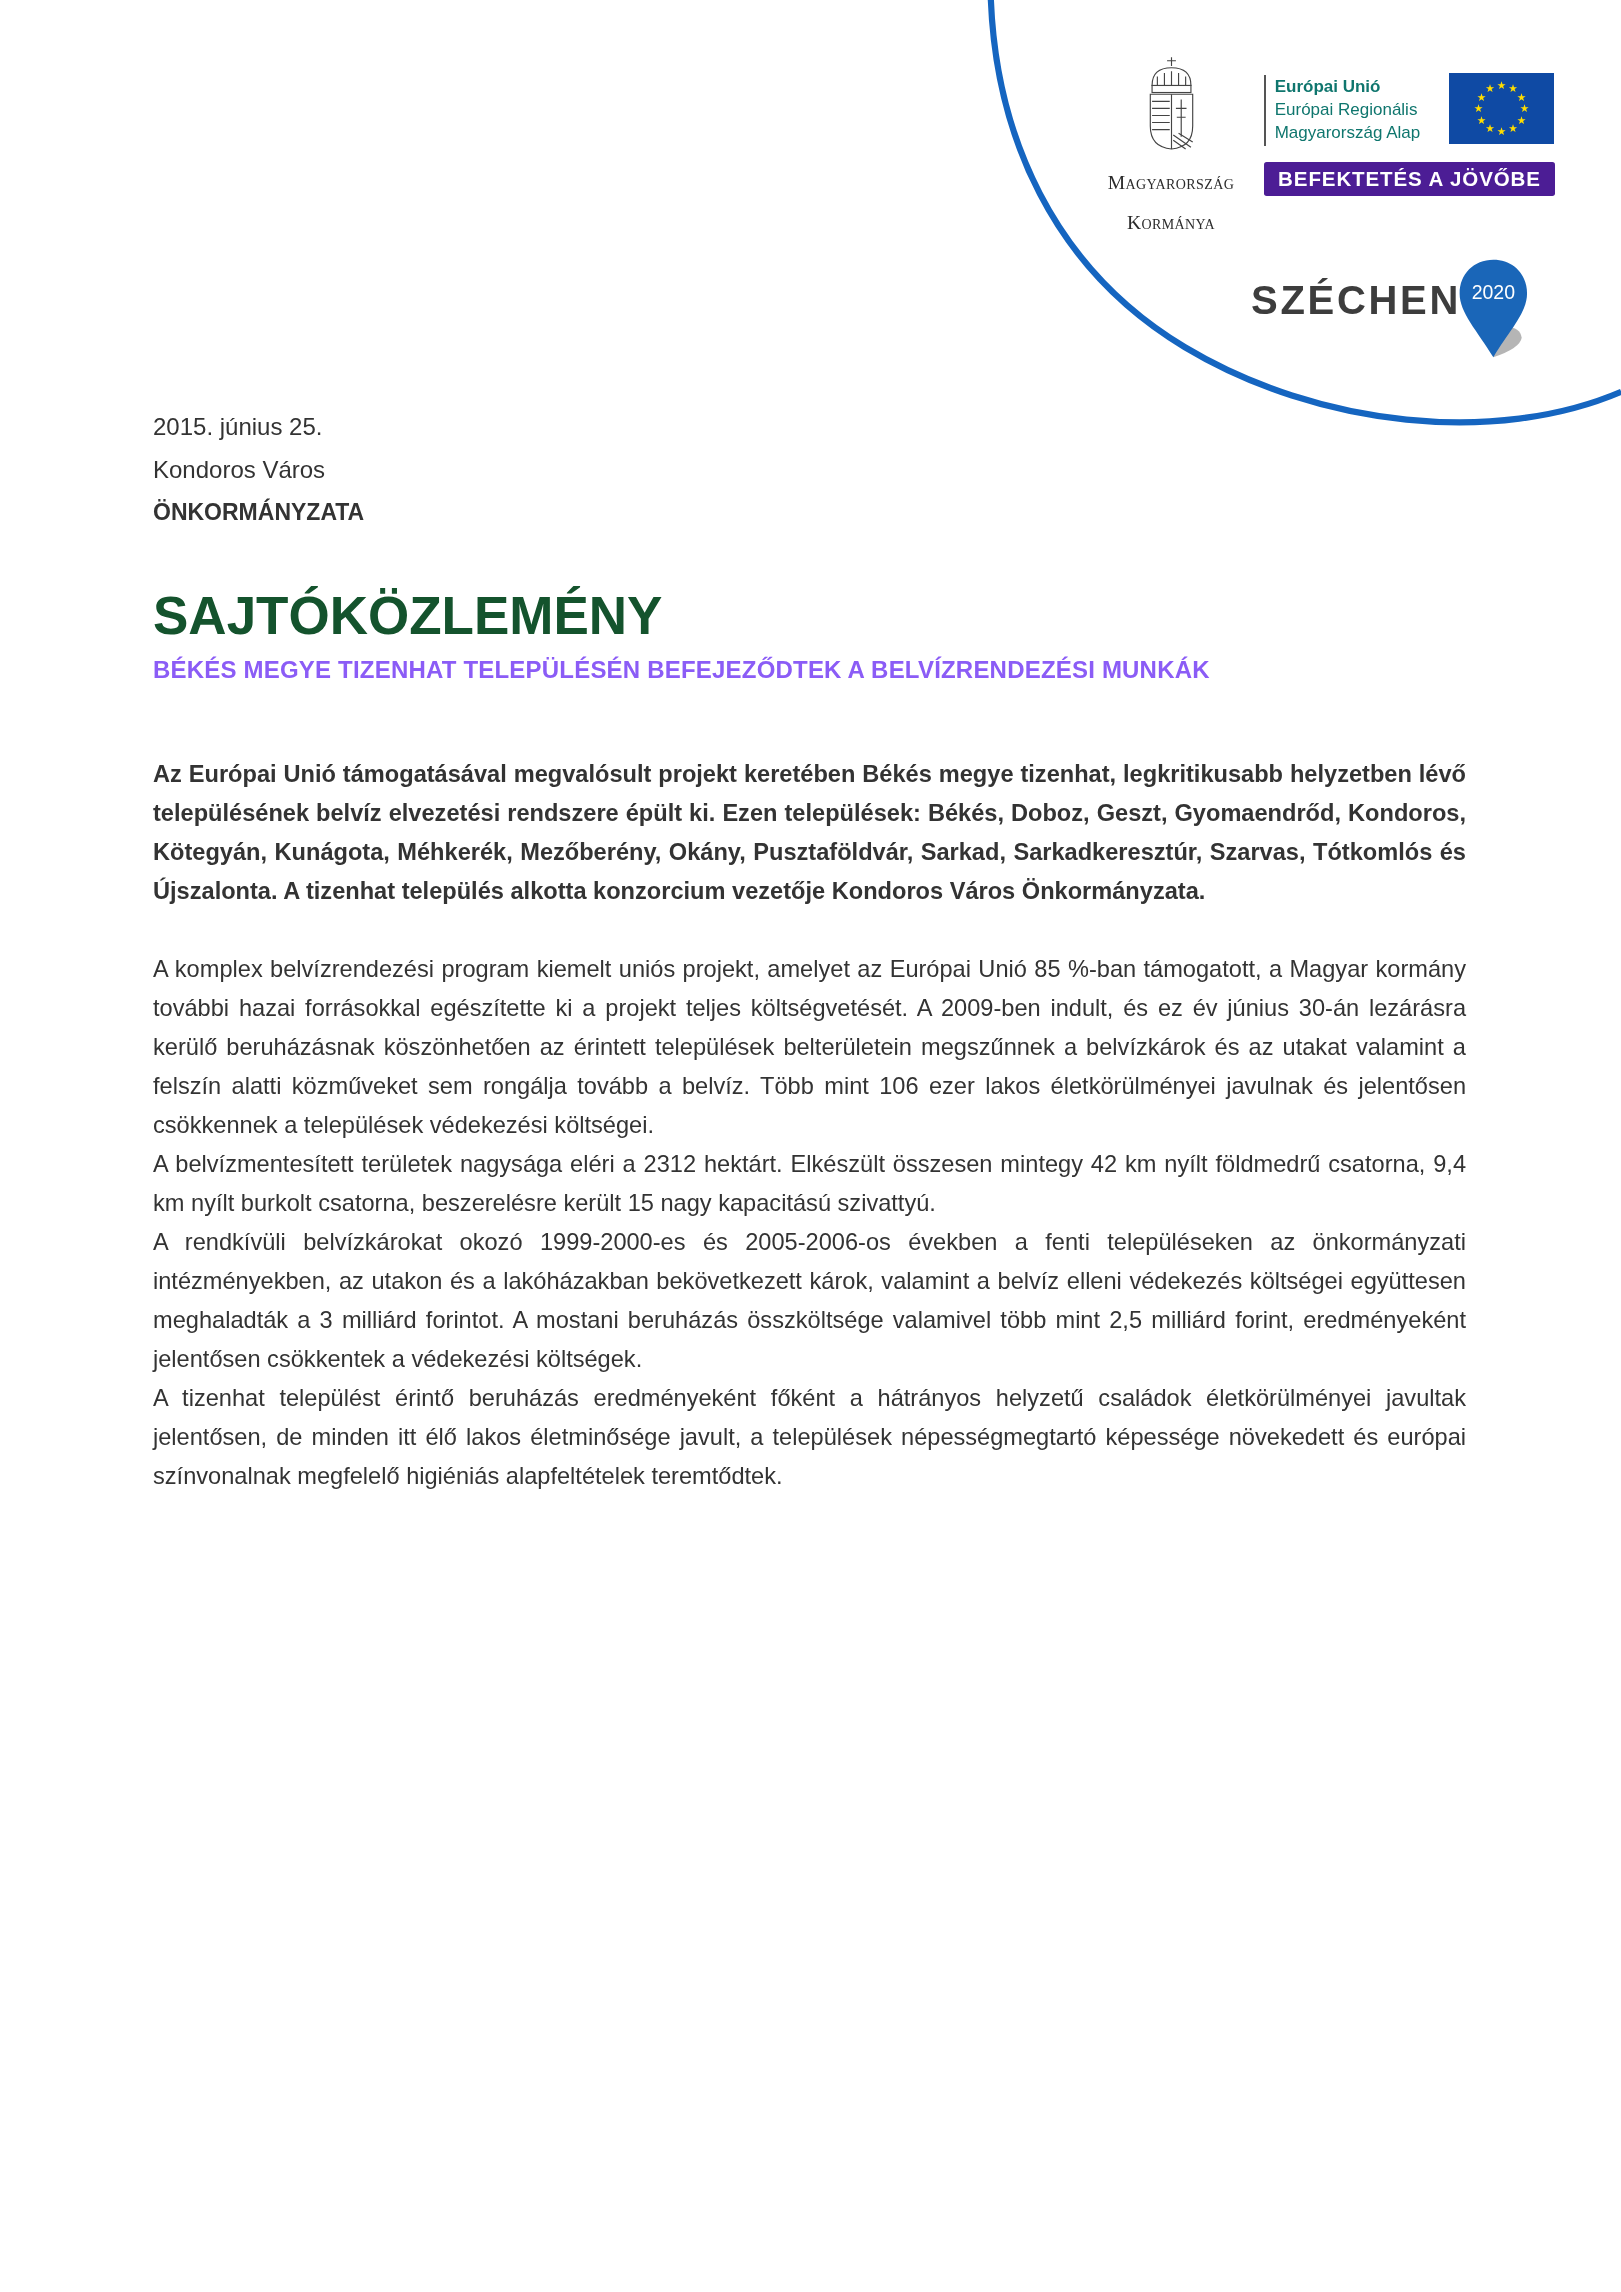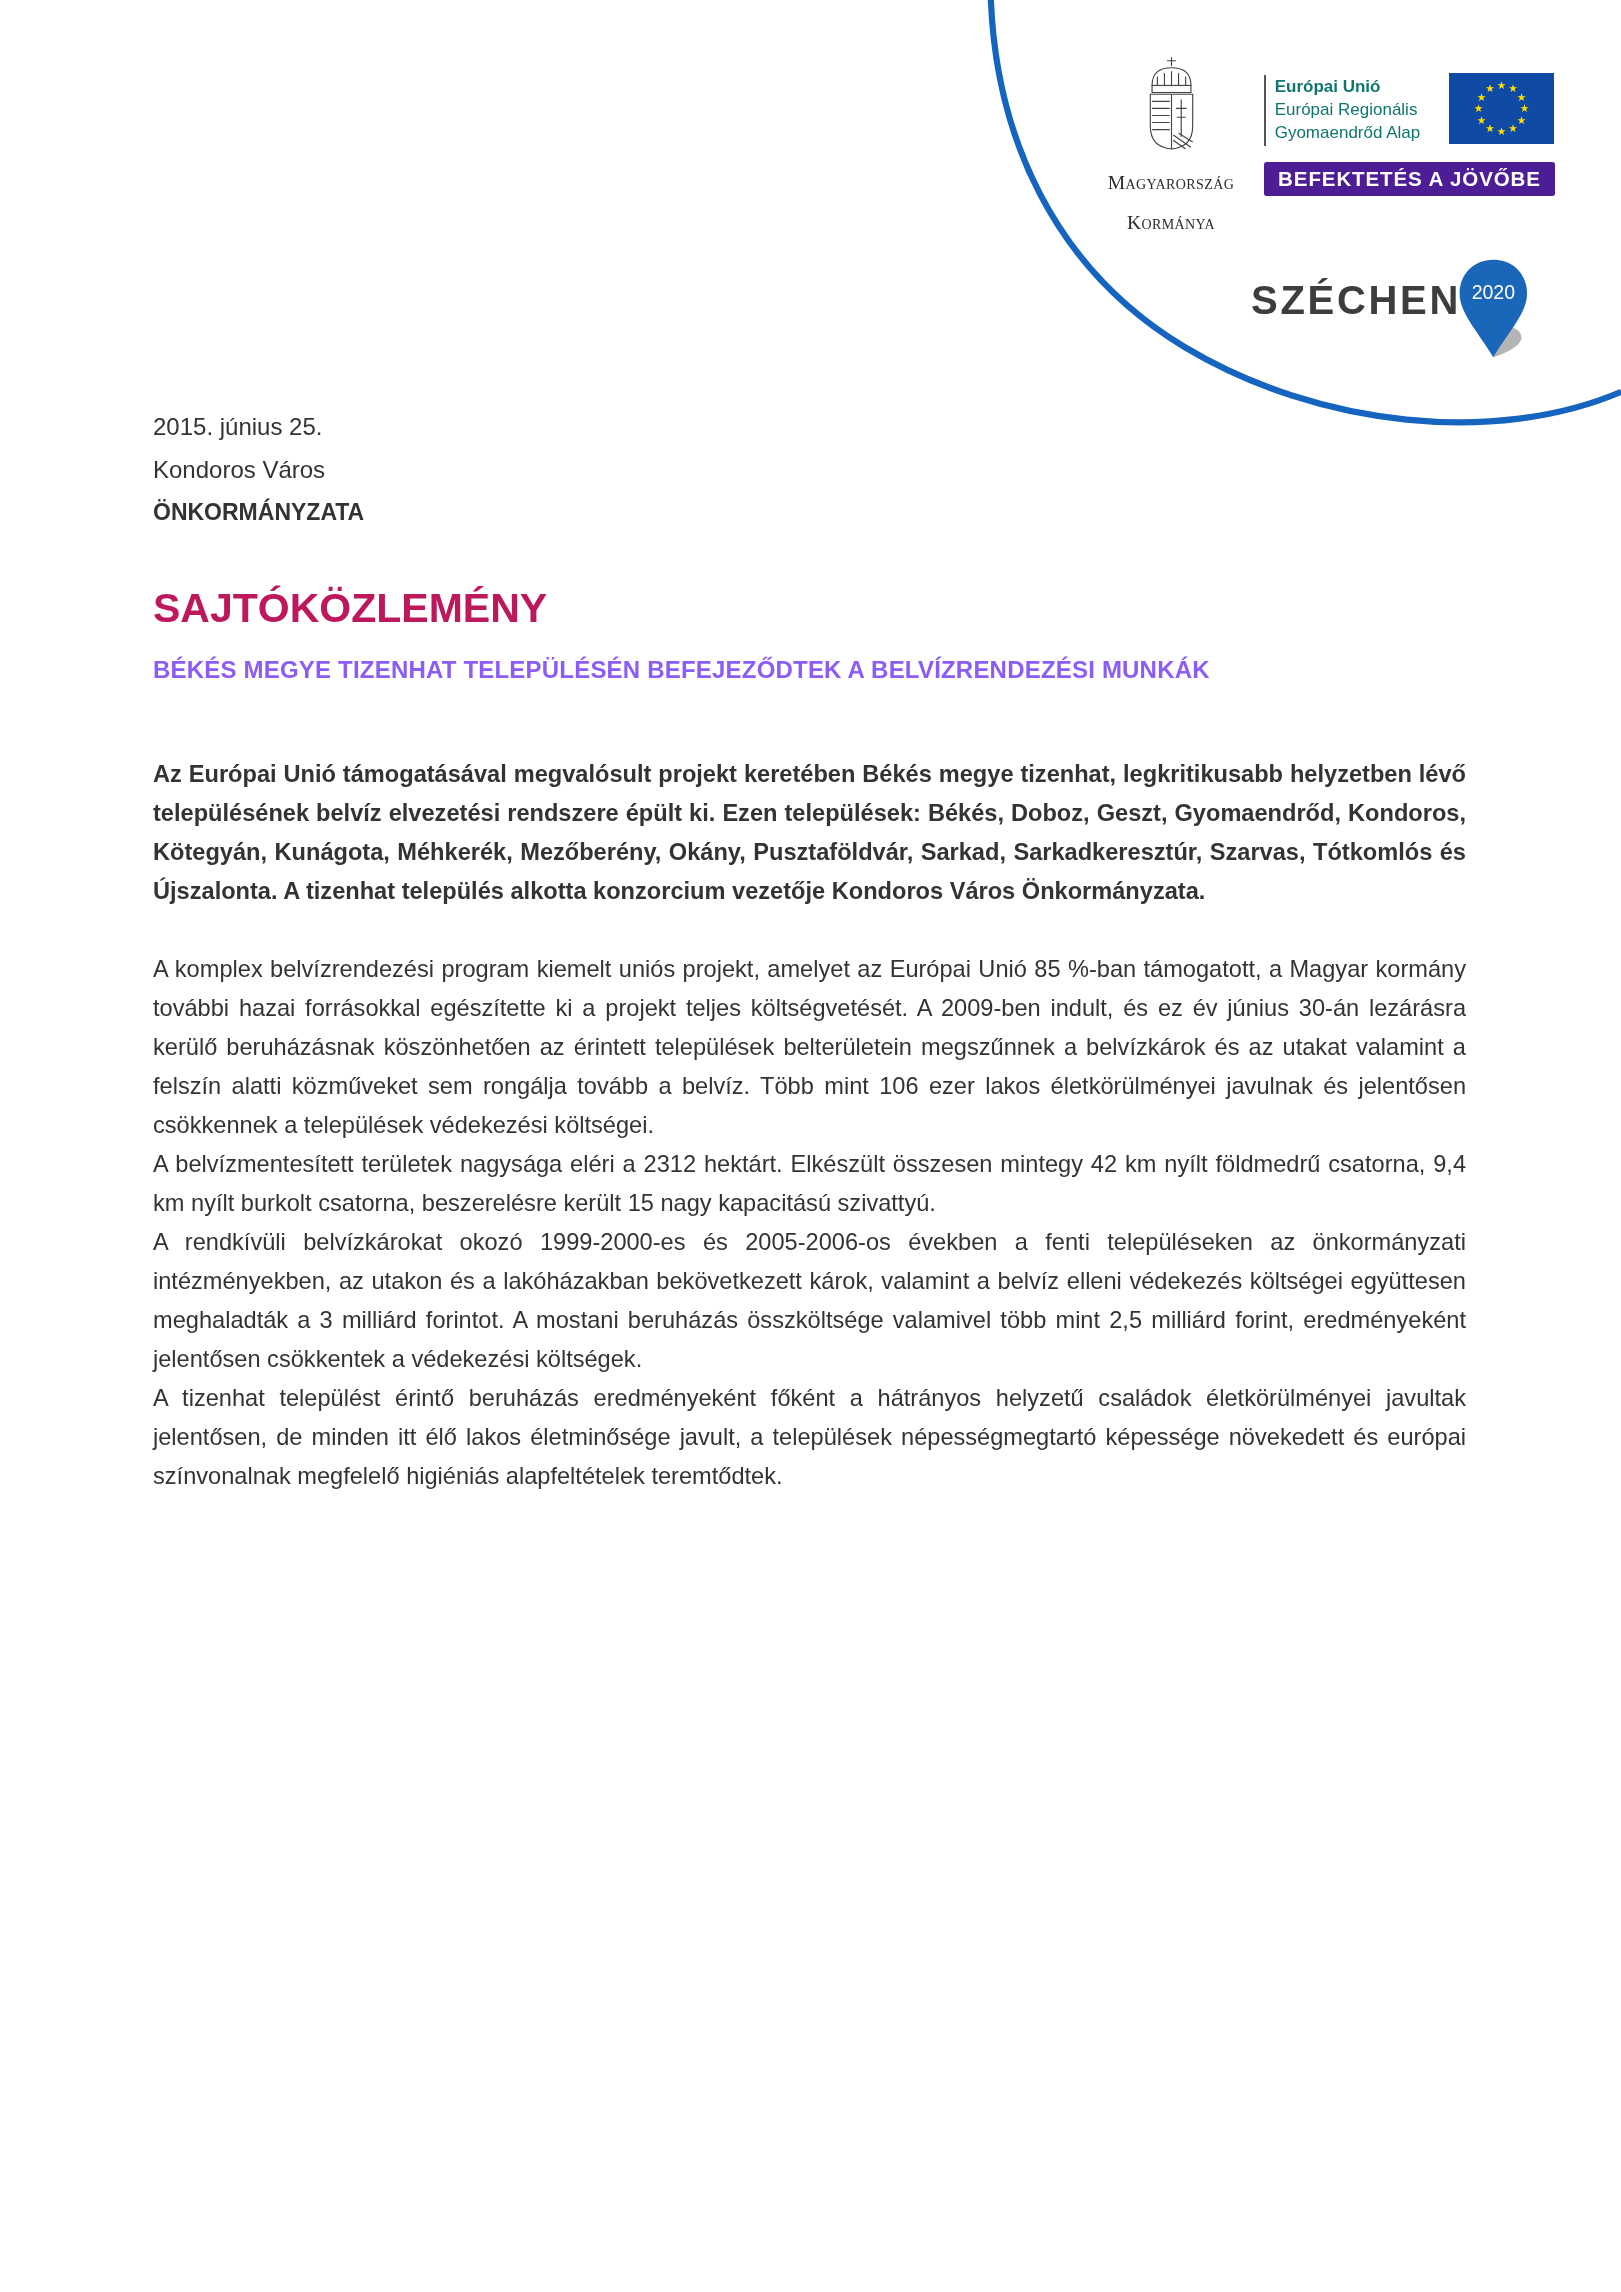--- a/index.html
+++ b/index.html
@@ -12,21 +12,21 @@
     .eu-divider { position: absolute; left: 0; top: 3.6px; width: 1.8px; height: 71px; background: #555; }
     .eu-text { position: absolute; left: 10.7px; top: 3.6px; font-size: 17px; line-height: 23px; color: #0f766e; }
     .eu-text .t1 { font-weight: bold; }
     .eu-flag { position: absolute; left: 185px; top: 1.8px; width: 105px; height: 71px; background: #0f4aa4; }
     .eu-button { position: absolute; left: 0; top: 91px; width: 291px; height: 34px; background: #4c1d95; border-radius: 2.7px; color: #fff; font-weight: bold; font-size: 20.5px; line-height: 34px; text-align: center; letter-spacing: 0.9px; }
     .szechenyi { position: absolute; left: 1251px; top: 258px; width: 285px; height: 102px; }
     .szechenyi .word { position: absolute; left: 0; top: 19.6px; font-weight: bold; font-size: 40px; letter-spacing: 2.7px; color: #3d3d3d; }
     .szechenyi svg { position: absolute; left: 205px; top: 0; }
     .meta { position: absolute; left: 153px; top: 405px; font-size: 24px; line-height: 43px; color: #333; }
     .meta .org { font-weight: bold; font-size: 23px; }
-    .title { position: absolute; left: 153px; top: 585px; font-size: 41px; font-weight: bold; color: #be185d; }
+    .title { position: absolute; left: 153px; top: 585px; font-size: 53px; font-weight: bold; color: #14532d; }
     .subtitle { position: absolute; left: 153px; top: 656px; font-size: 24px; font-weight: bold; color: #8b5cf6; letter-spacing: 0.2px; }
     .body { position: absolute; left: 153px; top: 755px; width: 1313px; font-size: 23.6px; line-height: 39px; color: #333; text-align: justify; }
     .body p { margin: 0; }
     .body .lead { font-weight: bold; margin-bottom: 39px; }
   </style>
 </head>
 <body>
 
 <svg class="curve" viewBox="0 0 1820 520">
   <path d="M 1112 0 C 1118 150, 1180 300, 1330 390 C 1480 480, 1680 500, 1820 440" fill="none" stroke="#1565c0" stroke-width="7"></path>
@@ -48,21 +48,21 @@
   </svg>
   <div class="gov-name">Magyarország</div>
   <div class="gov-name">Kormánya</div>
 </div>
 
 <div class="eu-block">
   <div class="eu-divider"></div>
   <div class="eu-text">
     <div class="t1">Európai Unió</div>
     <div>Európai Regionális</div>
-    <div>Gyomaendrőd Alap</div>
+    <div>Magyarország Alap</div>
   </div>
   <div class="eu-flag">
     <svg width="105" height="71" viewBox="0 0 118 80" id="eu-stars">
         <text x="59" y="18" text-anchor="middle" font-size="12" fill="#ffdd00">★</text>
         <text x="72" y="21.483339501604593" text-anchor="middle" font-size="12" fill="#ffdd00">★</text>
         <text x="81.5166604983954" y="31" text-anchor="middle" font-size="12" fill="#ffdd00">★</text>
         <text x="85" y="44" text-anchor="middle" font-size="12" fill="#ffdd00">★</text>
         <text x="81.51666049839541" y="57" text-anchor="middle" font-size="12" fill="#ffdd00">★</text>
         <text x="72" y="66.51666049839541" text-anchor="middle" font-size="12" fill="#ffdd00">★</text>
         <text x="59" y="70" text-anchor="middle" font-size="12" fill="#ffdd00">★</text>

